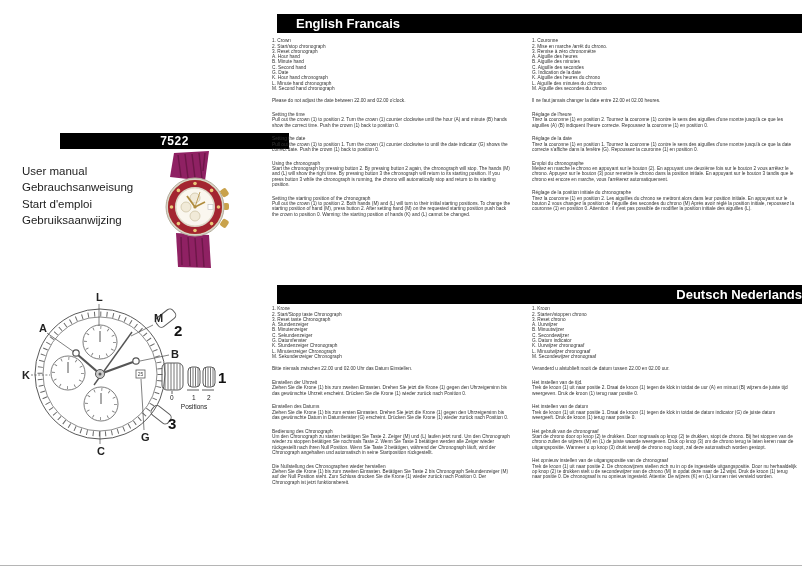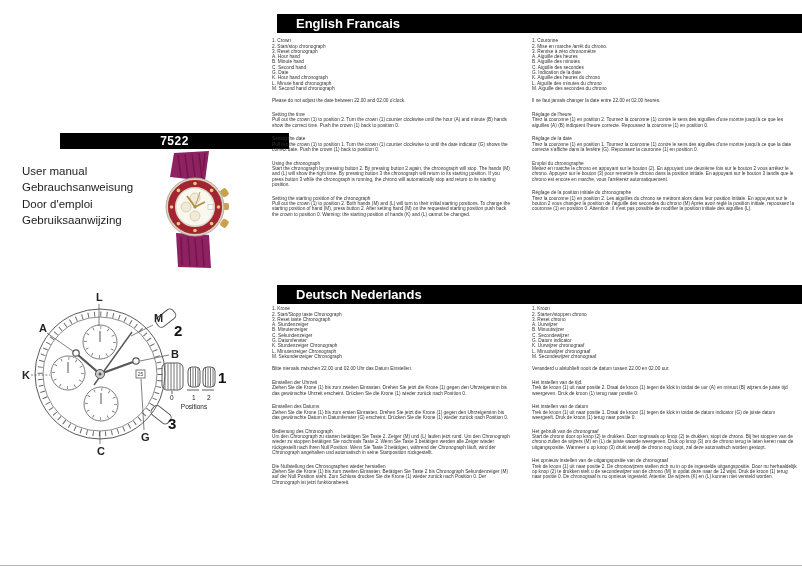--- a/index.html
+++ b/index.html
@@ -2,21 +2,21 @@
 <html style="--header-bg: #000000; --header-fg: #ffffff; --text: #2b2b2b; --strap: #8f2163; --bezel: #a32531; --gold: #c9a24b; --dial: #faf7ef;"><head>
 <meta charset="utf-8">
 <style>
   html,body{margin:0;padding:0;background:#fff;}
   .page{position:relative;width:802px;height:567px;background:#fff;overflow:hidden;
         font-family:"Liberation Sans","DejaVu Sans",sans-serif;color:var(--text,#2b2b2b);}
   .bar{position:absolute;background:var(--header-bg,#000);color:var(--header-fg,#fff);
        font-weight:bold;display:flex;align-items:center;}
   .model-bar{left:12px;top:133px;width:229px;height:16px;justify-content:center;font-size:12px;letter-spacing:.5px;margin-left:48px;}
   .section-bar{left:277px;width:525px;height:19px;font-size:13px;padding-left:19px;box-sizing:border-box;}
-  .bar1{top:14px;} .bar2{top:285px;}
+  .bar1{top:14px;} .bar2{top:285px;justify-content:flex-end;}
   .titles{position:absolute;left:22px;top:163px;font-size:11.5px;line-height:16.3px;white-space:pre-line;color:#1c1c1c;}
   .col{position:absolute;transform:scale(0.5);transform-origin:0 0;font-size:9.5px;line-height:10.6px;color:#333;}
   .col-en{left:272px;top:38px;width:480px;}
   .col-fr{left:532px;top:38px;width:530px;}
   .col-de{left:272px;top:306px;width:480px;}
   .col-nl{left:532px;top:306px;width:530px;}
   .legend{white-space:pre-line;margin:0 0 14px 0;}
   .note{margin:0;}
   .para{margin-top:17px;}
   .para h4{margin:0;font-size:9.5px;font-weight:normal;}
@@ -35,21 +35,21 @@
 </head>
 <body>
 
 <div class="page">
 
   <div class="bar model-bar">
     <span>7522</span>
   </div>
   <div class="titles">User manual
 Gebrauchsanweisung
-Door d'emploi
+Start d'emploi
 Gebruiksaanwijzing</div>
 
   <svg class="photo" width="92" height="120" viewBox="0 0 92 120">
     <g>
       <path d="M24,2 L59,0 L55,30 L20,26 Z" style="fill:var(--strap,#8f2163)"></path>
       <path d="M28,4 L31,26 M35,3 L38,27 M42,3 L45,27 M49,2 L52,28 M55,2 L53,20" stroke="#6d1748" stroke-width="1.4" fill="none"></path>
     </g>
     <g>
       <path d="M26,82 L59,84 L61,117 L28,116 Z" style="fill:var(--strap,#8f2163)"></path>
       <path d="M31,86 L32,114 M38,86 L40,115 M45,87 L47,116 M52,87 L54,116" stroke="#6d1748" stroke-width="1.4" fill="none"></path>

